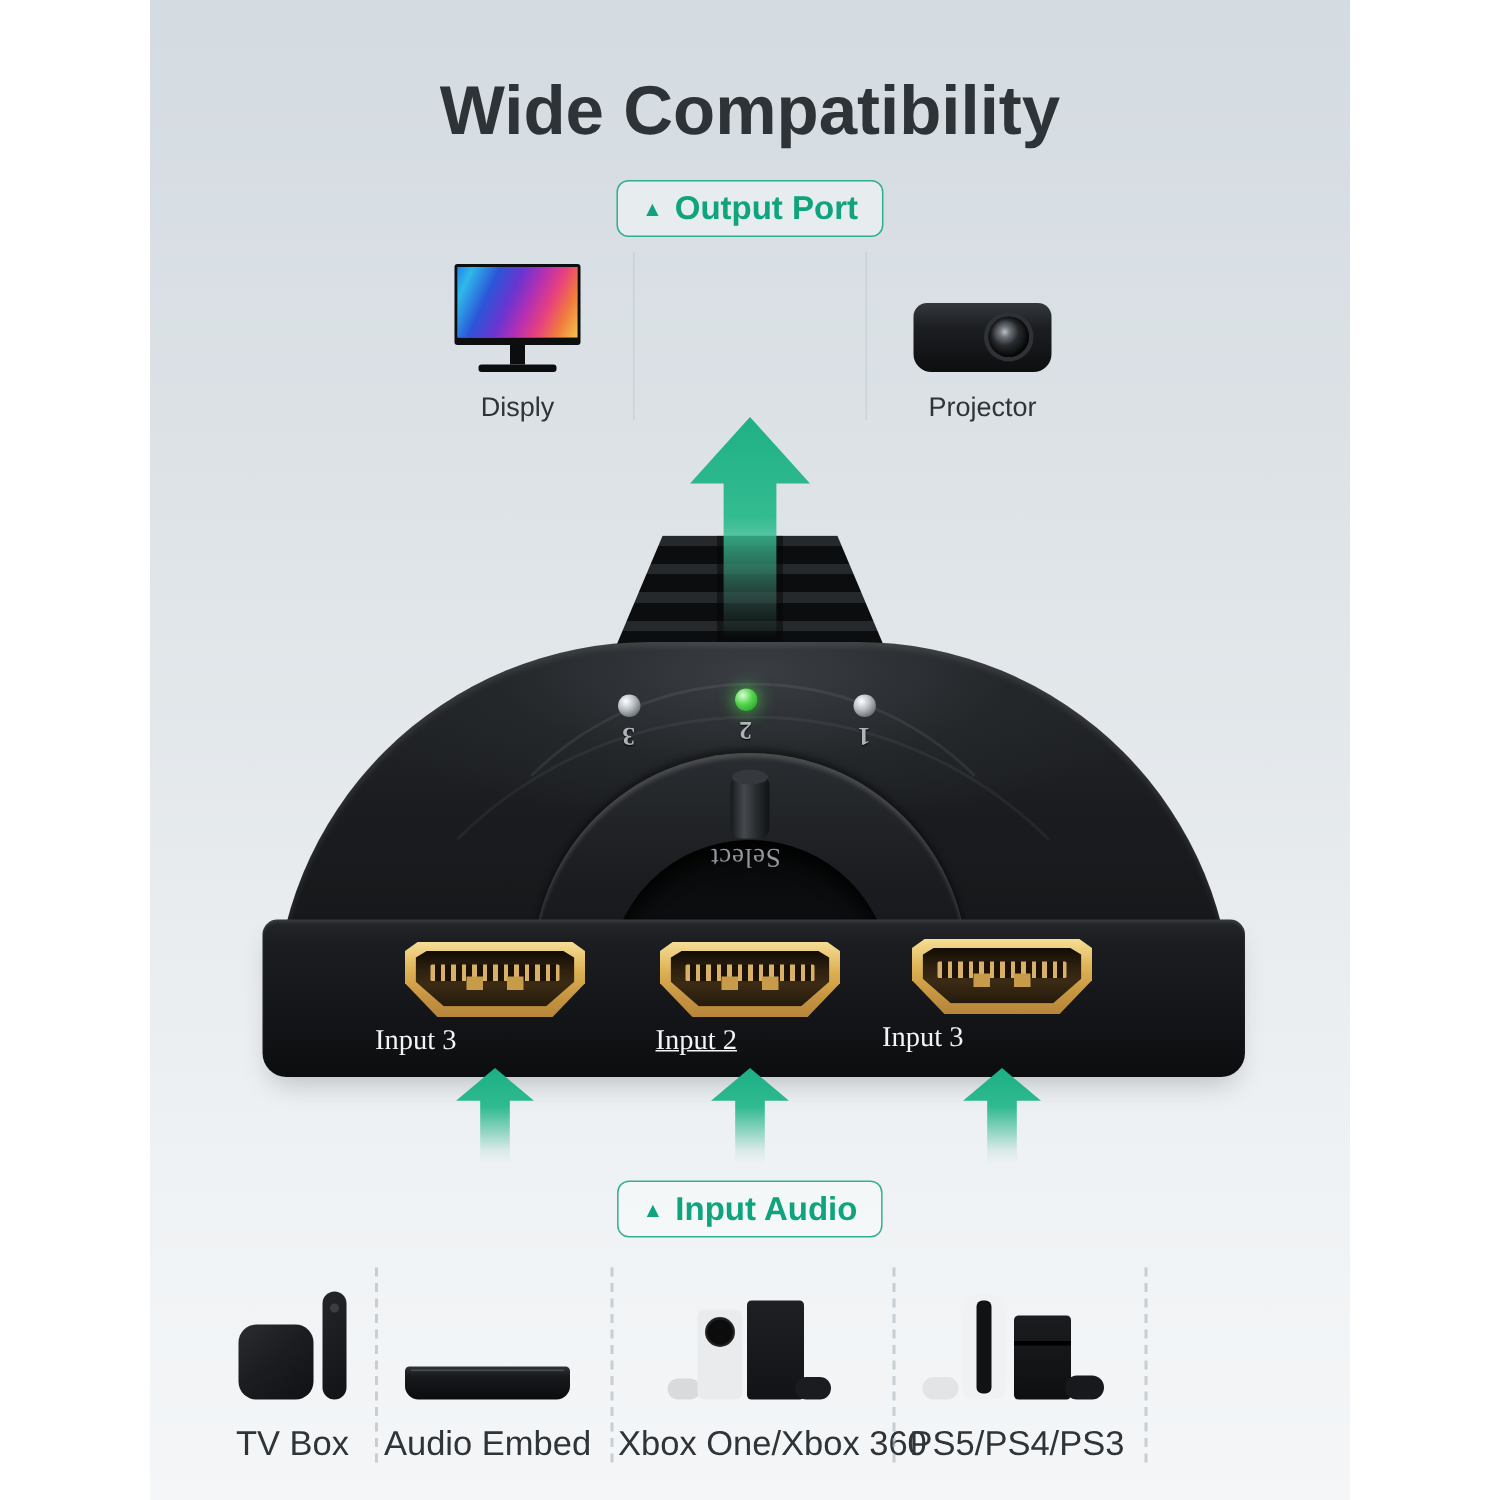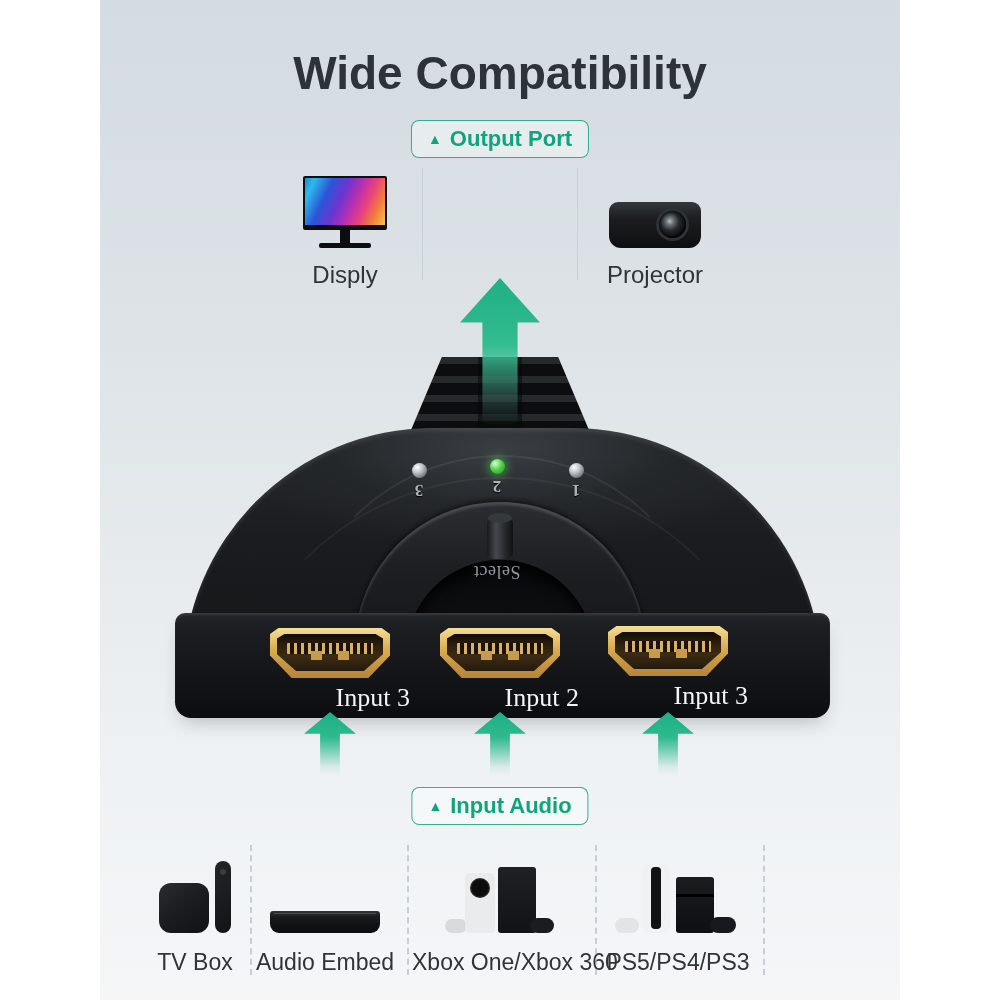--- a/index.html
+++ b/index.html
@@ -19,21 +19,21 @@
     padding:5px 16px; border:1px solid rgba(15,163,126,.85); border-radius:8px;
     background:rgba(250,252,252,.45); color:#0fa37e; font-size:22px; font-weight:bold; white-space:nowrap;
   }
   .badge .tri { font-size:14px; line-height:1; }
   .badge-output { top:120px; }
   .badge-input  { top:787px; }
 
   
   .out-col { position:absolute; top:170px; width:150px; text-align:center; }
   .out-col .icon-wrap { height:78px; display:flex; align-items:flex-end; justify-content:center; }
-  .dev-label { margin-top:13px; font-size:24px; color:#2f3438; white-space:nowrap; }
+  .dev-label { margin-top:13px; font-size:18px; color:#2f3438; white-space:nowrap; }
   .vdiv { position:absolute; top:168px; width:1px; height:112px; background:#c3cdd4; opacity:.75; }
 
   
   .mon { display:flex; flex-direction:column; align-items:center; }
   .mon-screen { width:84px; height:54px; border:2px solid #0d0e10; border-bottom-width:5px; border-radius:2px;
     background:linear-gradient(115deg,#1c86e8 0%,#2fb9ea 10%,#2b55d8 28%,#6a35d0 44%,#b32fb4 58%,#e8417e 72%,#f07a3e 85%,#f6c44a 100%); }
   .mon-neck { width:10px; height:13px; background:#0c0d0f; }
   .mon-base { width:52px; height:5px; background:#0c0d0f; border-radius:2px; }
 
   
@@ -100,22 +100,22 @@
   .port-gold { position:absolute; inset:0;
     clip-path:polygon(7% 0%,93% 0%,100% 12%,100% 55%,82% 100%,18% 100%,0% 55%,0% 12%);
     background:linear-gradient(180deg,#f5de96 0%,#ddb052 40%,#c59340 75%,#b5853a 100%); }
   .port-cavity { position:absolute; left:7px; right:7px; top:6px; bottom:7px;
     clip-path:polygon(7% 0%,93% 0%,100% 12%,100% 55%,82% 100%,18% 100%,0% 55%,0% 12%);
     background:linear-gradient(180deg,#120c05 0%,#2f2110 35%,#3c2b14 60%,#241a0c 100%); }
   .port-pins { position:absolute; left:10px; right:10px; top:9px; height:11px; border-radius:1px;
     background:repeating-linear-gradient(90deg,#d8b068 0 3px,#1c1206 3px 7px); }
   .port-nub { position:absolute; width:11px; height:9px; bottom:11px; background:#c89b4a; }
   .nub-l { left:34px; } .nub-r { right:34px; }
-  .input-label { position:absolute; width:160px; text-align:right; font-family:"Liberation Serif", serif;
-    font-size:26px; color:#f3f4f5; }
+  .input-label { position:absolute; width:160px; text-align:left; font-family:"Liberation Serif", serif;
+    font-size:19px; color:#f3f4f5; }
 
   
   .bot-col { position:absolute; top:845px; text-align:center; }
   .bot-col .icon-wrap { height:88px; display:flex; align-items:flex-end; justify-content:center; }
   .bot-label { margin-top:16px; font-size:23px; color:#2f3438; white-space:nowrap; }
   .vdiv-dashed { position:absolute; top:845px; width:0; height:130px; border-left:2px dashed rgba(168,181,190,.6); }
 
   .tvbox-group { display:flex; align-items:flex-end; }
   .tvbox { width:50px; height:50px; border-radius:12px; background:linear-gradient(140deg,#2a2c30 0%,#1b1d20 45%,#101114 100%); }
   .remote { width:16px; height:72px; border-radius:8px; margin-left:6px; position:relative;
@@ -227,21 +227,21 @@
     <div class="port" style="left:433px; top:271px;">
       <div class="port-gold"></div>
       <div class="port-cavity">
         <div class="port-pins"></div>
         <div class="port-nub nub-l"></div>
         <div class="port-nub nub-r"></div>
       </div>
     </div>
 
     <div class="input-label" style="left:75px; top:328px;">Input 3</div>
-    <div class="input-label" style="left:244px; top:328px;">Input 2</div>
+    <div class="input-label" style="left:262px; top:328px;text-decoration:underline;">Input 2</div>
     <div class="input-label" style="left:413px; top:326px;">Input 3</div>
   </div>
 
   <div class="arrow-big"></div>
   <div class="arrow-sm" style="left:204px;"></div>
   <div class="arrow-sm" style="left:374px;"></div>
   <div class="arrow-sm" style="left:542px;"></div>
 
   <div class="badge badge-input">
     <span class="tri">▲</span>

